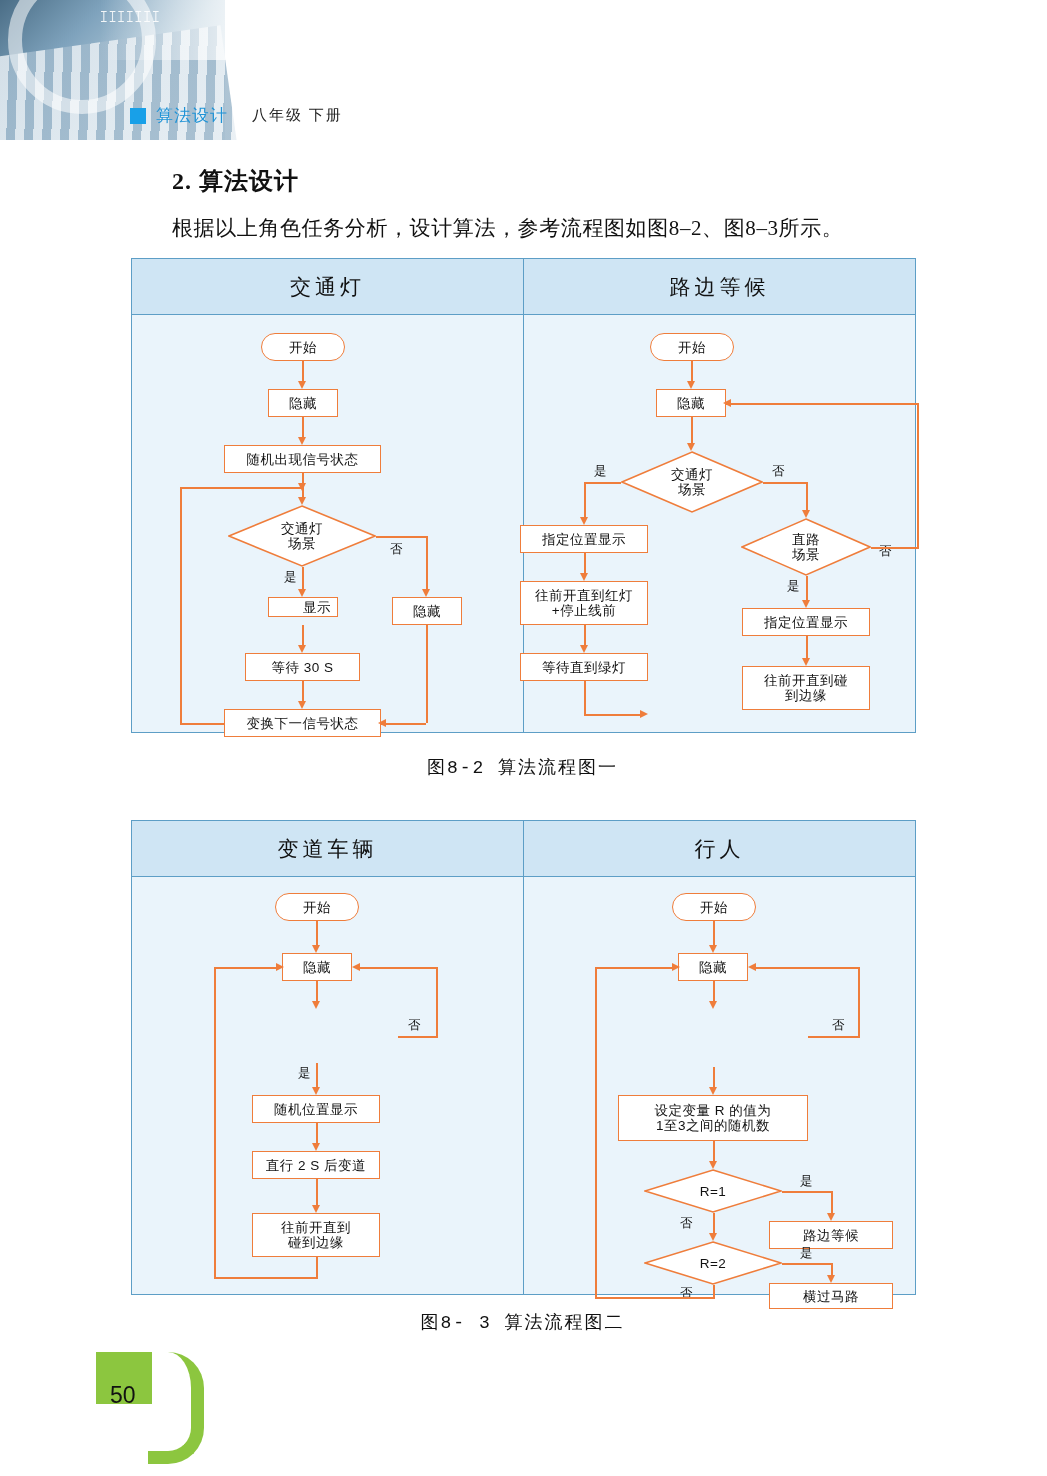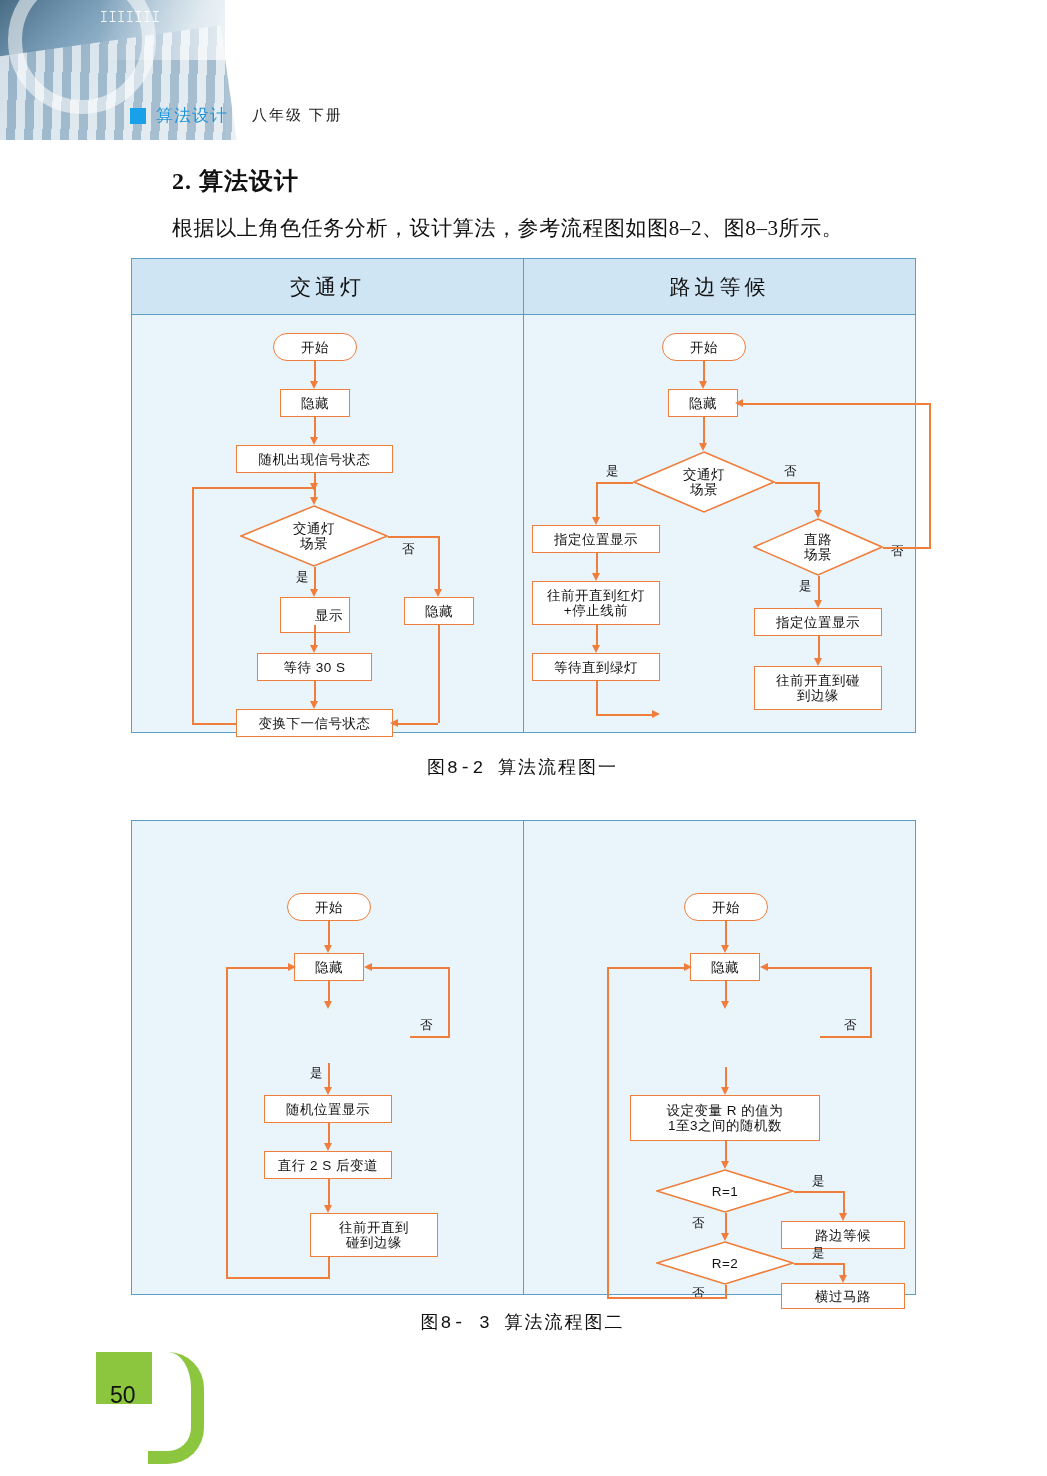--- a/index.html
+++ b/index.html
@@ -67,21 +67,21 @@
   .fig-head .cell.left{left:0;width:391px;}
   .fig-head .cell.right{left:392px;width:391px;}
   .vdiv{position:absolute;top:0;left:391px;width:1px;height:473px;background:#5d9ec6;}
   .fig-cap{
     position:absolute;width:783px;text-align:center;font-size:18px;color:#111;letter-spacing:2px;font-family:Liberation Mono, monospace;
   }
   #cap1{left:131px;top:755px;}
   #cap2{left:131px;top:1310px;}
 
   
-  .fc{position:absolute;left:12px;top:56px;width:783px;height:416px;}
+  .fc{position:absolute;left:0;top:56px;width:783px;height:416px;}
   .node{
     position:absolute;border:1.6px solid #ef7d3b;background:#ffffff;color:#111;
     font-size:13.5px;line-height:15px;text-align:center;box-sizing:border-box;
     display:flex;align-items:center;justify-content:center;padding:2px 4px;
     letter-spacing:.5px;font-family:"Liberation Sans","DejaVu Sans",sans-serif;
   }
   .node.term{border-radius:16px;}
   .node.dia{
     border:none;background:transparent;
   }
@@ -156,21 +156,21 @@
     <div class="node dia" style="left:96px;top:190px;width:148px;height:62px;">
       <svg width="148" height="62" viewBox="0 0 148 62">
           <polygon points="74,1 147,31 74,61 1,31" fill="#fff" stroke="#ef7d3b" stroke-width="1.6"></polygon>
         </svg>
       <div class="dtxt">交通灯<br>场景</div>
     </div>
     <div class="lbl" style="left:152px;top:254px;">是</div>
     <div class="ln v" style="left:170px;top:252px;height:24px;"></div>
     <div class="arw down" style="left:166px;top:274px;"></div>
 
-    <div class="node" style="left:136px;top:282px;width:70px;height:36px;padding-left:32px;">显示</div>
+    <div class="node" style="left:136px;top:282px;width:70px;height:20px;padding-left:32px;">显示</div>
     <div class="ln v" style="left:170px;top:310px;height:22px;"></div>
     <div class="arw down" style="left:166px;top:330px;"></div>
 
     <div class="node" style="left:113px;top:338px;width:115px;height:28px;">等待  30 S</div>
     <div class="ln v" style="left:170px;top:366px;height:22px;"></div>
     <div class="arw down" style="left:166px;top:386px;"></div>
 
     <div class="node" style="left:92px;top:394px;width:157px;height:28px;">变换下一信号状态</div>
 
     <div class="ln h" style="left:48px;top:408px;width:44px;"></div>
@@ -239,20 +239,24 @@
     <div class="lbl" style="left:747px;top:228px;">否</div>
     <div class="ln h" style="left:739px;top:232px;width:48px;"></div>
     <div class="ln v" style="left:785px;top:88px;height:144px;"></div>
     <div class="ln h" style="left:594px;top:88px;width:191px;"></div>
     <div class="arw left" style="left:591px;top:84px;"></div>
   </div>
 </div>
 <div class="fig-cap" id="cap1">图8-2   算法流程图一</div>
 
 <div class="figure" id="fig2">
+  <div class="fig-head">
+    <div class="cell left">变道车辆</div>
+    <div class="cell right">行人</div>
+  </div>
   <div class="vdiv"></div>
 
   <div class="fc">
 
     <div class="node term" style="left:143px;top:16px;width:84px;height:28px;">开始</div>
     <div class="ln v" style="left:184px;top:44px;height:26px;"></div>
     <div class="arw down" style="left:180px;top:68px;"></div>
     <div class="node" style="left:150px;top:76px;width:70px;height:28px;">隐藏</div>
     <div class="ln v" style="left:184px;top:104px;height:22px;"></div>
     <div class="arw down" style="left:180px;top:124px;"></div>
@@ -260,21 +264,21 @@
     <div class="lbl" style="left:166px;top:188px;">是</div>
     <div class="ln v" style="left:184px;top:186px;height:26px;"></div>
     <div class="arw down" style="left:180px;top:210px;"></div>
 
     <div class="node" style="left:120px;top:218px;width:128px;height:28px;">随机位置显示</div>
     <div class="ln v" style="left:184px;top:246px;height:22px;"></div>
     <div class="arw down" style="left:180px;top:266px;"></div>
     <div class="node" style="left:120px;top:274px;width:128px;height:28px;">直行 2 S 后变道</div>
     <div class="ln v" style="left:184px;top:302px;height:28px;"></div>
     <div class="arw down" style="left:180px;top:328px;"></div>
-    <div class="node" style="left:120px;top:336px;width:128px;height:44px;margin-left:46px;">往前开直到<br>碰到边缘</div>
+    <div class="node" style="left:120px;top:336px;width:128px;height:44px;">往前开直到<br>碰到边缘</div>
 
     <div class="ln v" style="left:184px;top:380px;height:22px;"></div>
     <div class="ln h" style="left:82px;top:400px;width:102px;"></div>
     <div class="ln v" style="left:82px;top:90px;height:310px;"></div>
     <div class="ln h" style="left:82px;top:90px;width:65px;"></div>
     <div class="arw right" style="left:144px;top:86px;"></div>
 
     <div class="lbl" style="left:276px;top:140px;">否</div>
     <div class="ln h" style="left:266px;top:159px;width:40px;"></div>
     <div class="ln v" style="left:304px;top:90px;height:69px;"></div>

